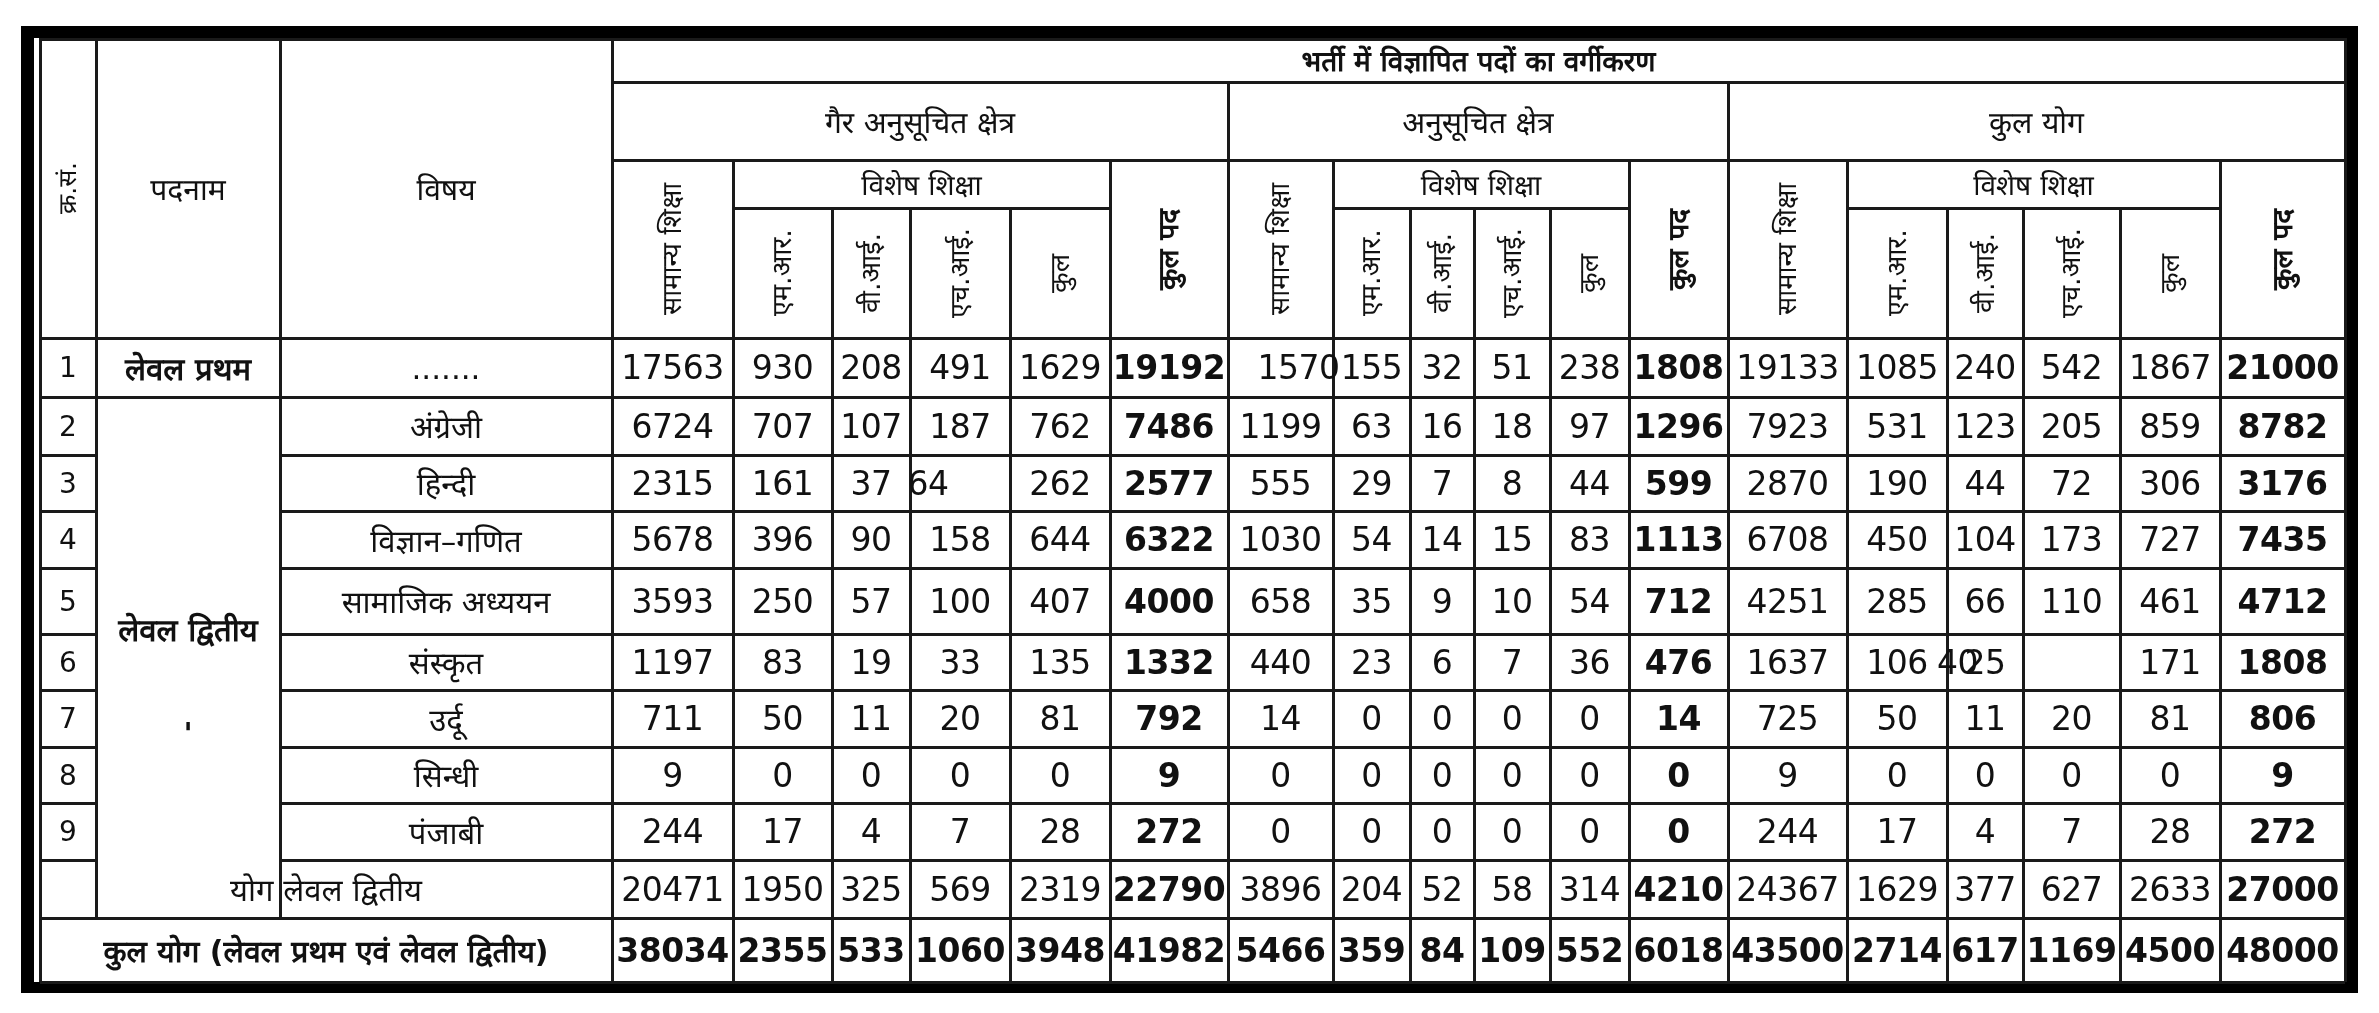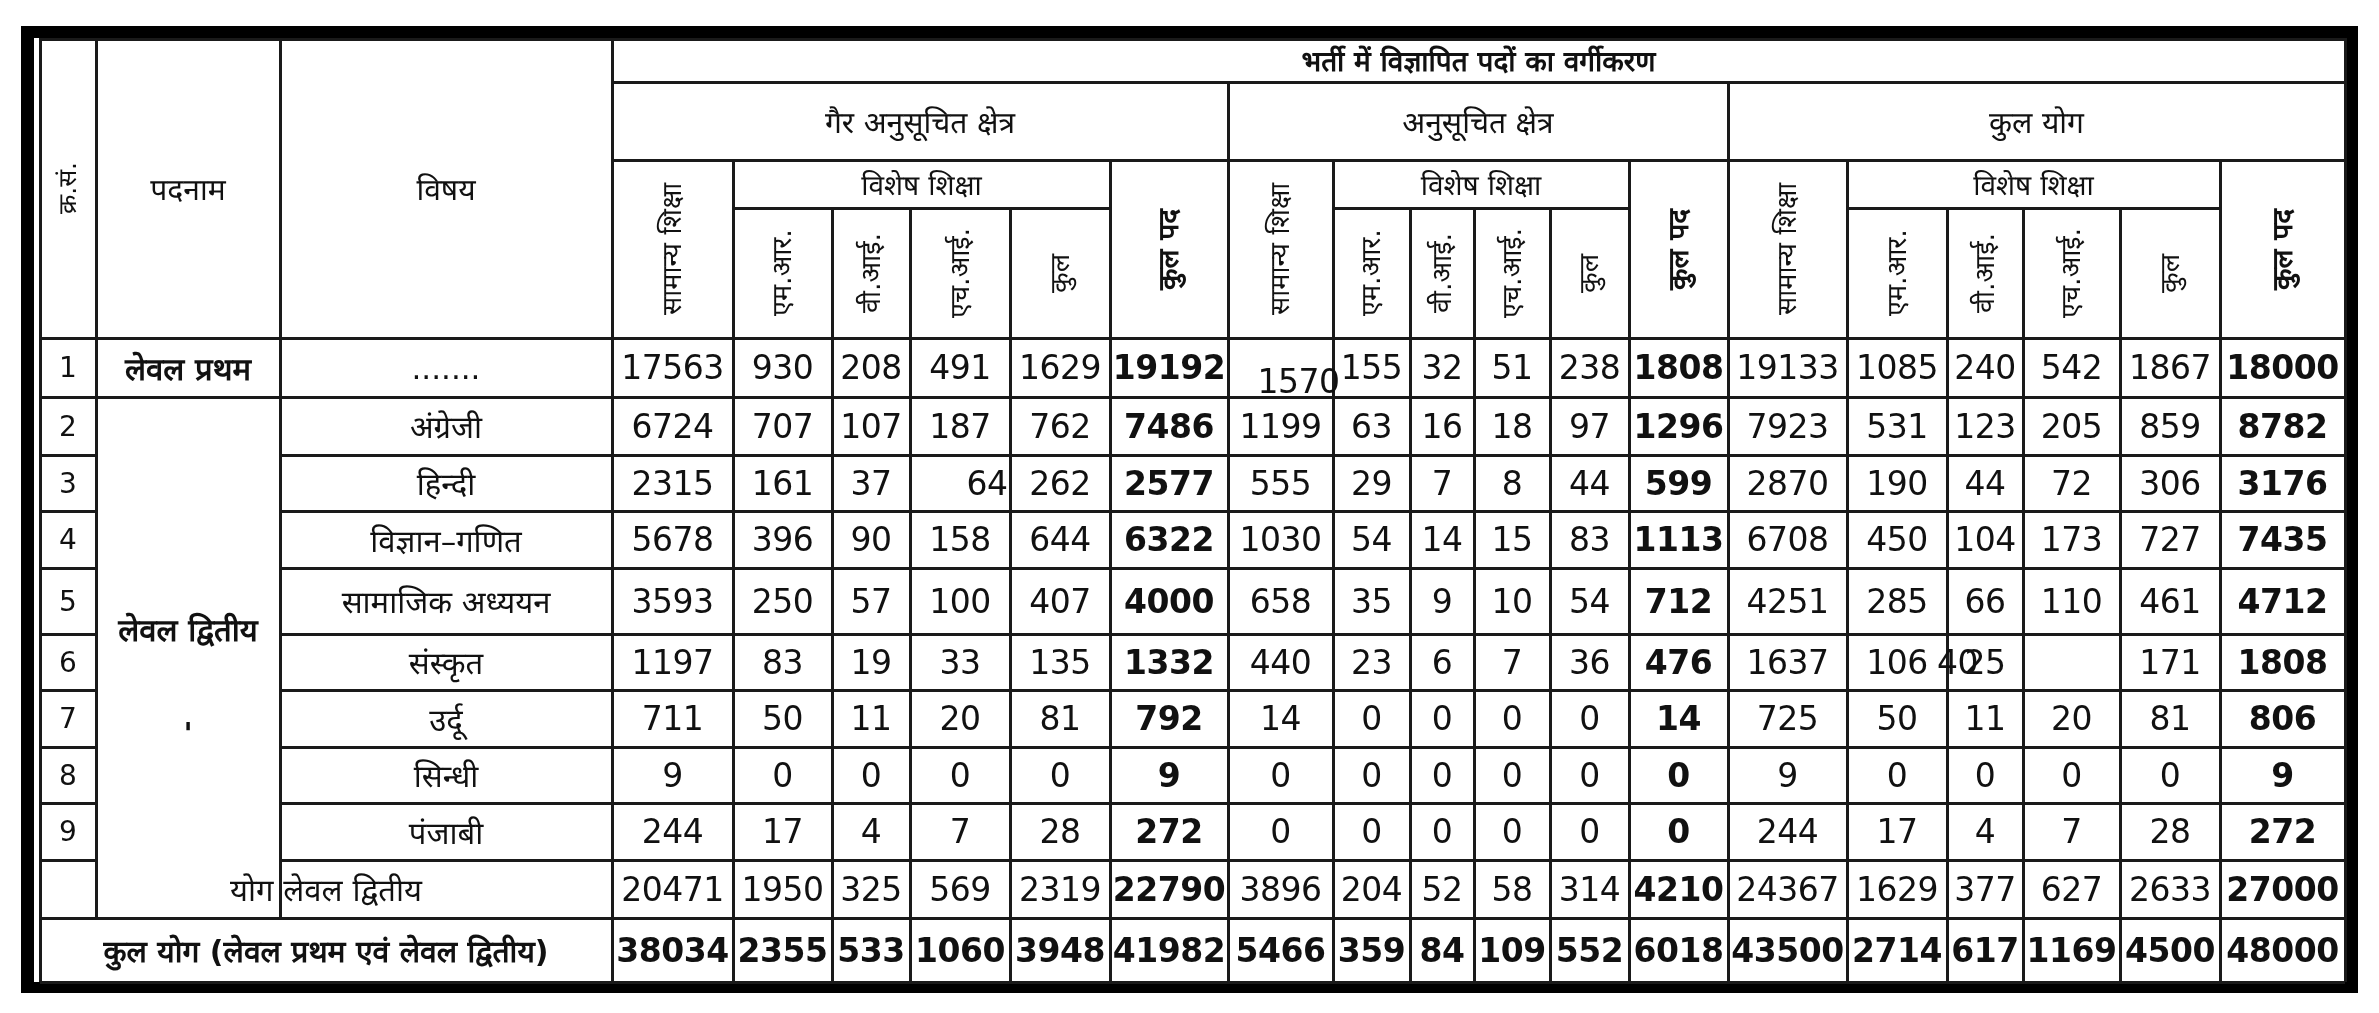--- a/index.html
+++ b/index.html
@@ -106,32 +106,32 @@
     <div class="cell vert bold" style="left: 2220px; top: 160px; width: 125px; height: 178px; font-size: 28px;">कुल पद</div>
     <div class="cell sr" style="left: 40px; top: 338px; width: 56px; height: 59px;">1</div>
     <div class="cell lbl-b" style="left: 96px; top: 338px; width: 184px; height: 59px;">लेवल प्रथम</div>
     <div class="cell lbl" style="left: 280px; top: 338px; width: 332px; height: 59px;">.......</div>
     <div class="cell num" style="left: 612px; top: 338px; width: 121px; height: 59px;">17563</div>
     <div class="cell num" style="left: 733px; top: 338px; width: 99px; height: 59px;">930</div>
     <div class="cell num" style="left: 832px; top: 338px; width: 78px; height: 59px;">208</div>
     <div class="cell num" style="left: 910px; top: 338px; width: 100px; height: 59px;">491</div>
     <div class="cell num" style="left: 1010px; top: 338px; width: 100px; height: 59px;">1629</div>
     <div class="cell num bold" style="left: 1110px; top: 338px; width: 118px; height: 59px;">19192</div>
-    <div class="cell num" style="left: 1228px; top: 352px; width: 105px; height: 59px; padding-left: 36px;">1570</div>
+    <div class="cell num" style="left: 1228px; top: 338px; width: 105px; height: 59px; padding-left: 36px;">1570</div>
     <div class="cell num" style="left: 1333px; top: 338px; width: 77px; height: 59px;">155</div>
     <div class="cell num" style="left: 1410px; top: 338px; width: 64px; height: 59px;">32</div>
     <div class="cell num" style="left: 1474px; top: 338px; width: 76px; height: 59px;">51</div>
     <div class="cell num" style="left: 1550px; top: 338px; width: 79px; height: 59px;">238</div>
     <div class="cell num bold" style="left: 1629px; top: 338px; width: 99px; height: 59px;">1808</div>
     <div class="cell num" style="left: 1728px; top: 338px; width: 119px; height: 59px;">19133</div>
     <div class="cell num" style="left: 1847px; top: 338px; width: 100px; height: 59px;">1085</div>
     <div class="cell num" style="left: 1947px; top: 338px; width: 76px; height: 59px;">240</div>
     <div class="cell num" style="left: 2023px; top: 338px; width: 97px; height: 59px;">542</div>
     <div class="cell num" style="left: 2120px; top: 338px; width: 100px; height: 59px;">1867</div>
-    <div class="cell num bold" style="left: 2220px; top: 338px; width: 125px; height: 59px;">18000</div>
+    <div class="cell num bold" style="left: 2220px; top: 338px; width: 125px; height: 59px;">21000</div>
     <div class="cell sr" style="left: 40px; top: 397px; width: 56px; height: 58px;">2</div>
     <div class="cell lbl" style="left: 280px; top: 397px; width: 332px; height: 58px;">अंग्रेजी</div>
     <div class="cell num" style="left: 612px; top: 397px; width: 121px; height: 58px;">6724</div>
     <div class="cell num" style="left: 733px; top: 397px; width: 99px; height: 58px;">707</div>
     <div class="cell num" style="left: 832px; top: 397px; width: 78px; height: 58px;">107</div>
     <div class="cell num" style="left: 910px; top: 397px; width: 100px; height: 58px;">187</div>
     <div class="cell num" style="left: 1010px; top: 397px; width: 100px; height: 58px;">762</div>
     <div class="cell num bold" style="left: 1110px; top: 397px; width: 118px; height: 58px;">7486</div>
     <div class="cell num" style="left: 1228px; top: 397px; width: 105px; height: 58px;">1199</div>
     <div class="cell num" style="left: 1333px; top: 397px; width: 77px; height: 58px;">63</div>
@@ -143,21 +143,21 @@
     <div class="cell num" style="left: 1847px; top: 397px; width: 100px; height: 58px;">531</div>
     <div class="cell num" style="left: 1947px; top: 397px; width: 76px; height: 58px;">123</div>
     <div class="cell num" style="left: 2023px; top: 397px; width: 97px; height: 58px;">205</div>
     <div class="cell num" style="left: 2120px; top: 397px; width: 100px; height: 58px;">859</div>
     <div class="cell num bold" style="left: 2220px; top: 397px; width: 125px; height: 58px;">8782</div>
     <div class="cell sr" style="left: 40px; top: 455px; width: 56px; height: 56px;">3</div>
     <div class="cell lbl" style="left: 280px; top: 455px; width: 332px; height: 56px;">हिन्दी</div>
     <div class="cell num" style="left: 612px; top: 455px; width: 121px; height: 56px;">2315</div>
     <div class="cell num" style="left: 733px; top: 455px; width: 99px; height: 56px;">161</div>
     <div class="cell num" style="left: 832px; top: 455px; width: 78px; height: 56px;">37</div>
-    <div class="cell num" style="left: 923px; top: 455px; width: 100px; height: 56px; padding-left: 28px;">64</div>
+    <div class="cell num" style="left: 864px; top: 455px; width: 100px; height: 56px; padding-left: 28px;">64</div>
     <div class="cell num" style="left: 1010px; top: 455px; width: 100px; height: 56px;">262</div>
     <div class="cell num bold" style="left: 1110px; top: 455px; width: 118px; height: 56px;">2577</div>
     <div class="cell num" style="left: 1228px; top: 455px; width: 105px; height: 56px;">555</div>
     <div class="cell num" style="left: 1333px; top: 455px; width: 77px; height: 56px;">29</div>
     <div class="cell num" style="left: 1410px; top: 455px; width: 64px; height: 56px;">7</div>
     <div class="cell num" style="left: 1474px; top: 455px; width: 76px; height: 56px;">8</div>
     <div class="cell num" style="left: 1550px; top: 455px; width: 79px; height: 56px;">44</div>
     <div class="cell num bold" style="left: 1629px; top: 455px; width: 99px; height: 56px;">599</div>
     <div class="cell num" style="left: 1728px; top: 455px; width: 119px; height: 56px;">2870</div>
     <div class="cell num" style="left: 1847px; top: 455px; width: 100px; height: 56px;">190</div>

